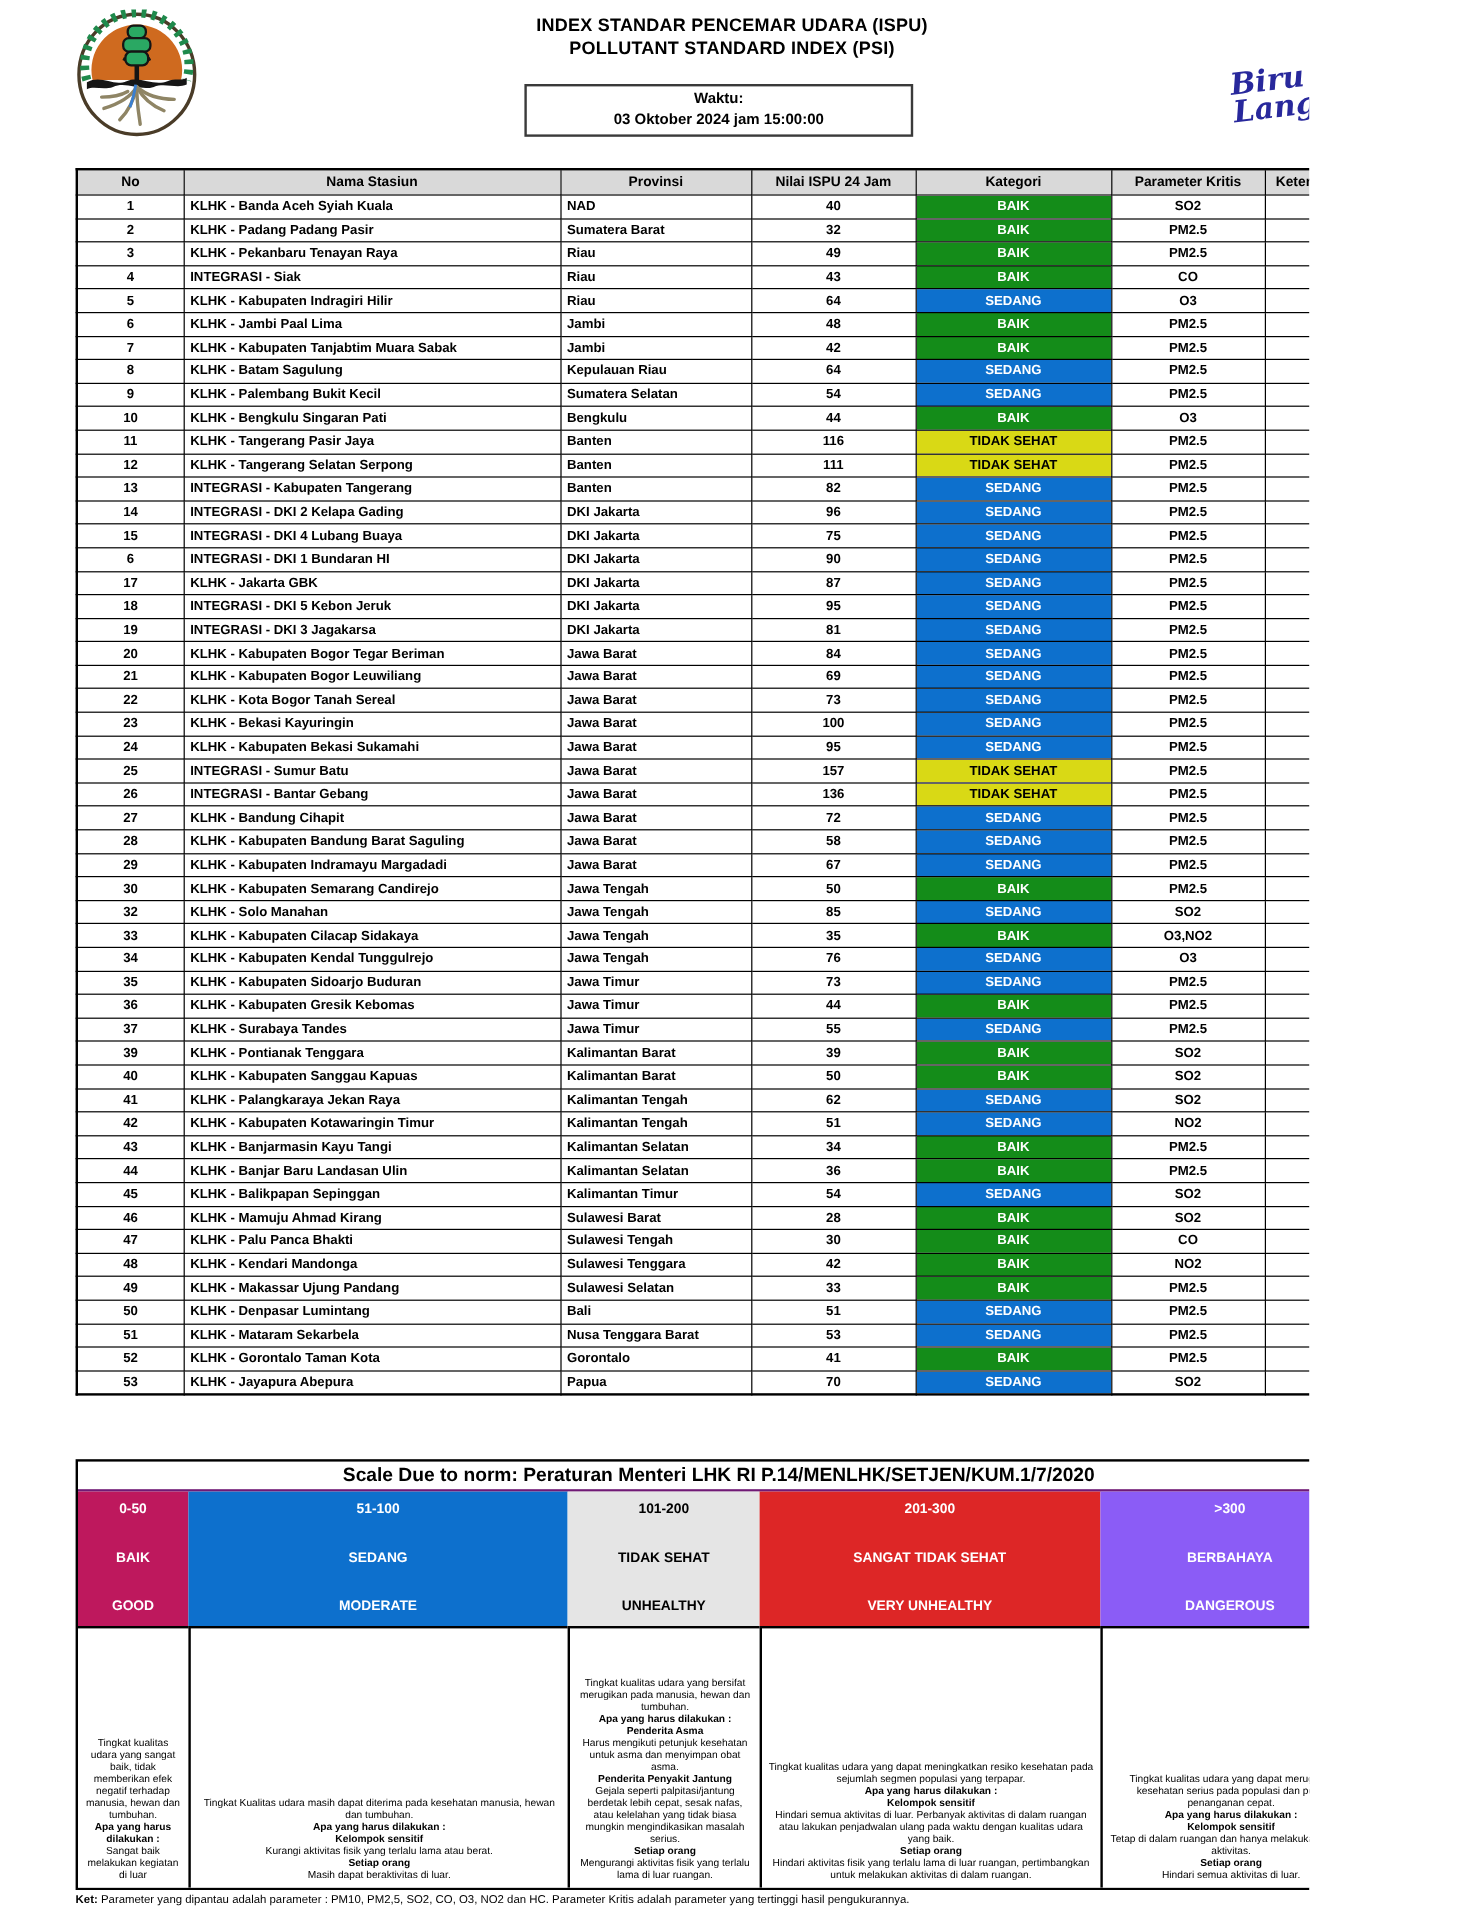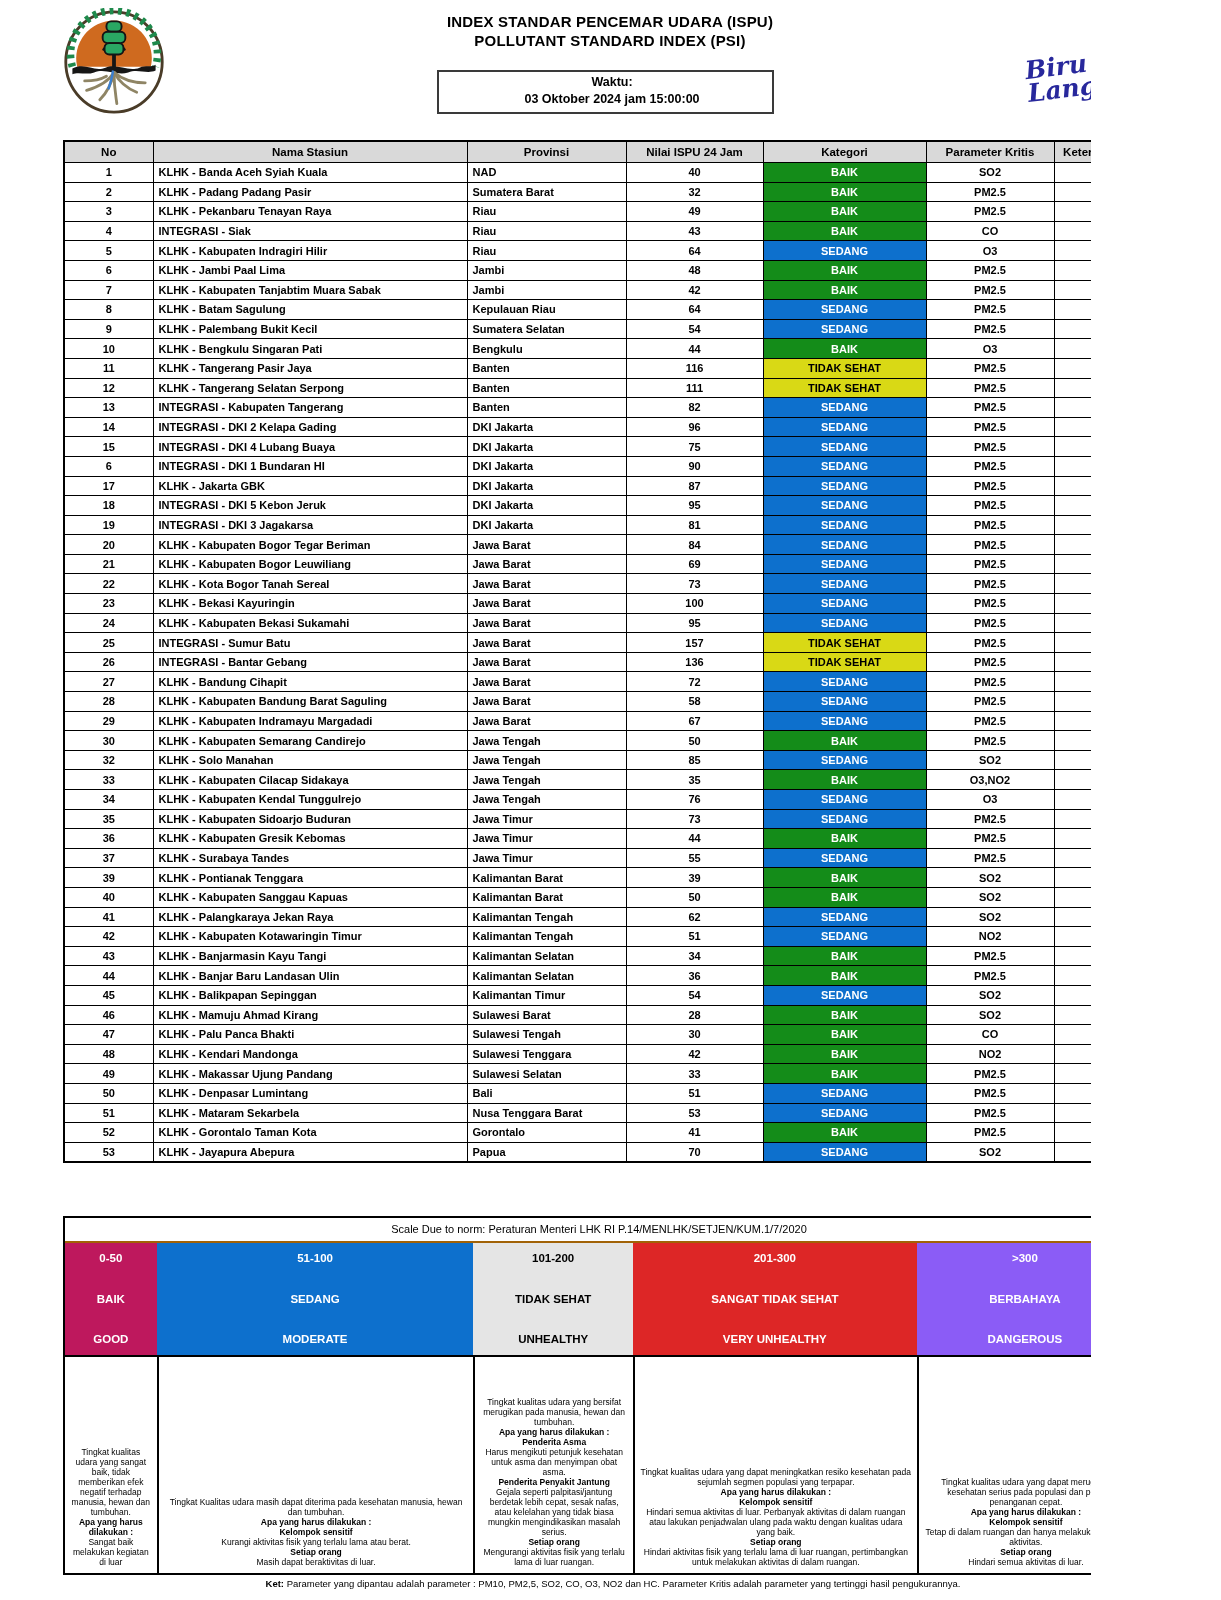--- a/index.html
+++ b/index.html
@@ -7,21 +7,21 @@
     position:relative; width:1091px; height:1600px; background:#ffffff;
     font-family:"Liberation Sans", sans-serif; color:#000; overflow:hidden;
   }
 
   
   .klhk-logo { position:absolute; left:62px; top:8px; }
   .title-block { position:absolute; left:300px; top:12px; width:620px; text-align:center; }
   .title-block div { font-size:15px; font-weight:bold; line-height:19px; letter-spacing:0.2px; }
   .waktu-box {
     position:absolute; left:437px; top:70px; width:320px; height:38px;
-    border:2px solid #3a3a3a; text-align:center; padding-top:2px; box-sizing:content-box;padding-left:13px;
+    border:2px solid #3a3a3a; text-align:center; padding-top:2px; box-sizing:content-box;
   }
   .waktu-box div { font-size:12.5px; font-weight:bold; line-height:17px; }
   .biru-logo { position:absolute; left:1022px; top:18px; width:160px; height:100px; }
   .biru-text {
     position:absolute; left:4px; top:32px; width:150px;
     font-family:"DejaVu Serif", serif; font-style:italic; font-weight:bold;
     color:#28289c; font-size:25px; line-height:23px; transform:rotate(-7deg);
   }
   .biru-butterfly { position:absolute; left:84px; top:-4px; }
 
@@ -40,38 +40,38 @@
   }
   .ispu-table td.c { text-align:center; }
   .ispu-table td.l { text-align:left; }
 
   
   .scale {
     position:absolute; left:63px; top:1216px; width:1072px;
     border:2px solid #000; box-sizing:border-box;
   }
   .scale-title {
-    height:23px; line-height:23px; text-align:center; font-weight:normal;
-    font-size:11px; border-bottom:2px solid #a16207; white-space:nowrap; overflow:hidden;
+    height:23px; line-height:23px; text-align:center; font-weight:bold;
+    font-size:16px; border-bottom:2px solid #701a75; white-space:nowrap; overflow:hidden;
   }
   .scale-grid { display:grid; grid-template-columns:92fr 318fr 160fr 285fr 217fr; }
   .scale-block {
     height:112px; box-sizing:border-box; padding:9px 4px;
     display:flex; flex-direction:column; justify-content:space-between;
     text-align:center; font-weight:bold; font-size:11.5px; line-height:13px;
   }
   .scale-desc {
     height:218px; box-sizing:border-box; border-top:2px solid #000;
     padding:6px 5px; font-size:8.5px; line-height:10px; text-align:center;
     display:flex; flex-direction:column; justify-content:flex-end; background:#fff;
   }
   .scale-desc + .scale-desc { border-left:2px solid #000; }
   .scale-desc .b { font-weight:bold; }
 
-  .footnote { position:absolute; left:63px; top:1578px; width:1100px; font-size:9.5px;text-align:center; }
+  .footnote { position:absolute; left:63px; top:1578px; width:1100px; font-size:9.5px; }
   .footnote b { font-weight:bold; }
 </style>
 </head>
 <body>
 
 <div class="page">
 
   <svg class="klhk-logo" width="104" height="108" viewBox="0 0 110 110">
     <ellipse cx="55" cy="55" rx="51" ry="53" fill="#ffffff" stroke="#4a3c28" stroke-width="3"></ellipse>
     <path d="M11,60 A46,46 0 1 1 99,60" fill="none" stroke="#1f8a4c" stroke-width="8" stroke-dasharray="4 5"></path>

